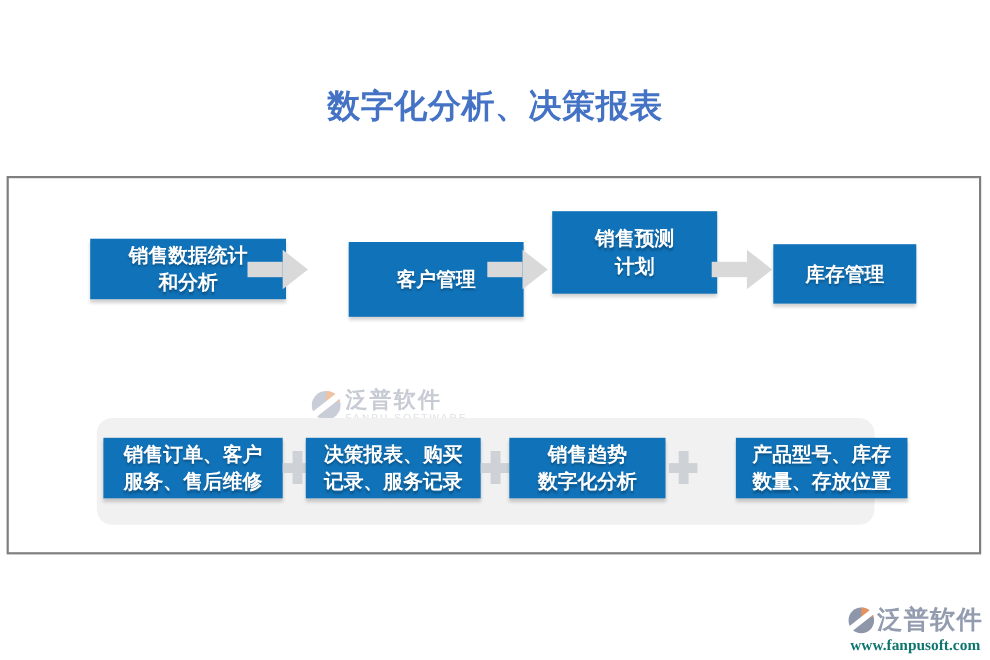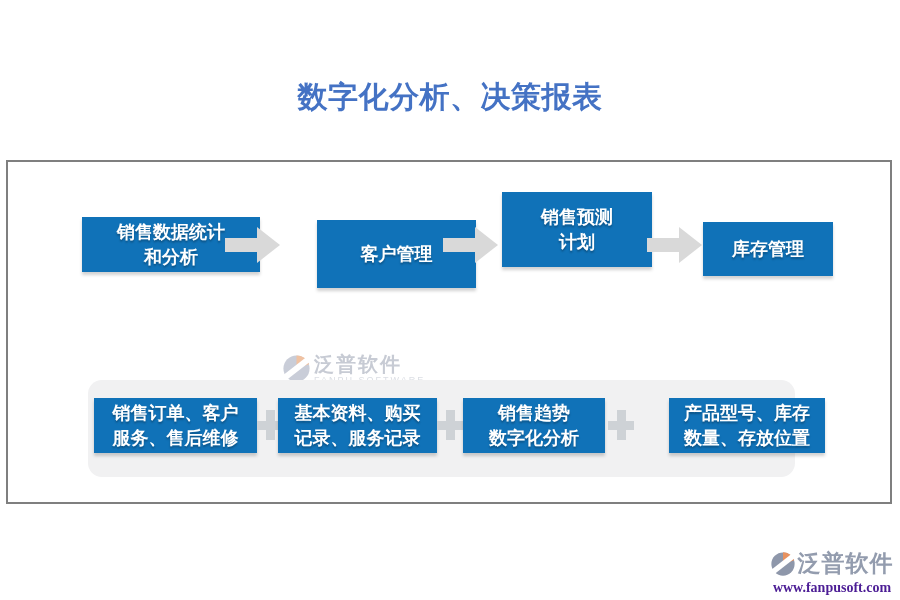--- a/index.html
+++ b/index.html
@@ -48,21 +48,21 @@
   .watermark{position:absolute;left:283px;top:353px;display:flex;align-items:flex-start;}
   .wm-text{margin-left:4px;}
   .wm-brand{font-size:20px;font-weight:bold;color:#c7cbd4;line-height:22px;letter-spacing:2px;}
   .wm-en{font-size:9px;color:#dbdee4;letter-spacing:2px;line-height:11px;}
   
   .footerlogo{position:absolute;left:768px;top:548px;width:128px;text-align:center;}
   .fl-row{display:flex;align-items:center;justify-content:center;}
   .fl-brand{font-size:23px;font-weight:bold;color:#939cae;letter-spacing:1px;margin-left:3px;}
   .fl-url{
     font-family:"Liberation Serif","DejaVu Serif",serif;
-    font-size:14px;font-weight:bold;color:#4c1d95;line-height:16px;margin-top:1px;
+    font-size:14px;font-weight:bold;color:#0f766e;line-height:16px;margin-top:1px;
   }
   .icon-svg{display:block;}
 </style>
 </head>
 <body>
 
 <div class="page">
 
   <div class="title">
     <div>数字化分析、决策报表</div>
@@ -118,21 +118,21 @@
   <div class="panel"></div>
 
   <div class="bluebox dbox" style="left:94px;top:398px;width:163px;height:55px;">
     <span>销售订单、客户</span>
     <span>服务、售后维修</span>
   </div>
 
   <div class="plus" style="left:257px;top:410px;"></div>
 
   <div class="bluebox dbox" style="left:278px;top:398px;width:159px;height:55px;">
-    <span>基本资料、购买</span>
+    <span>决策报表、购买</span>
     <span>记录、服务记录</span>
   </div>
 
   <div class="plus" style="left:437px;top:410px;"></div>
 
   <div class="bluebox dbox" style="left:463px;top:398px;width:142px;height:55px;">
     <span>销售趋势</span>
     <span>数字化分析</span>
   </div>
 

